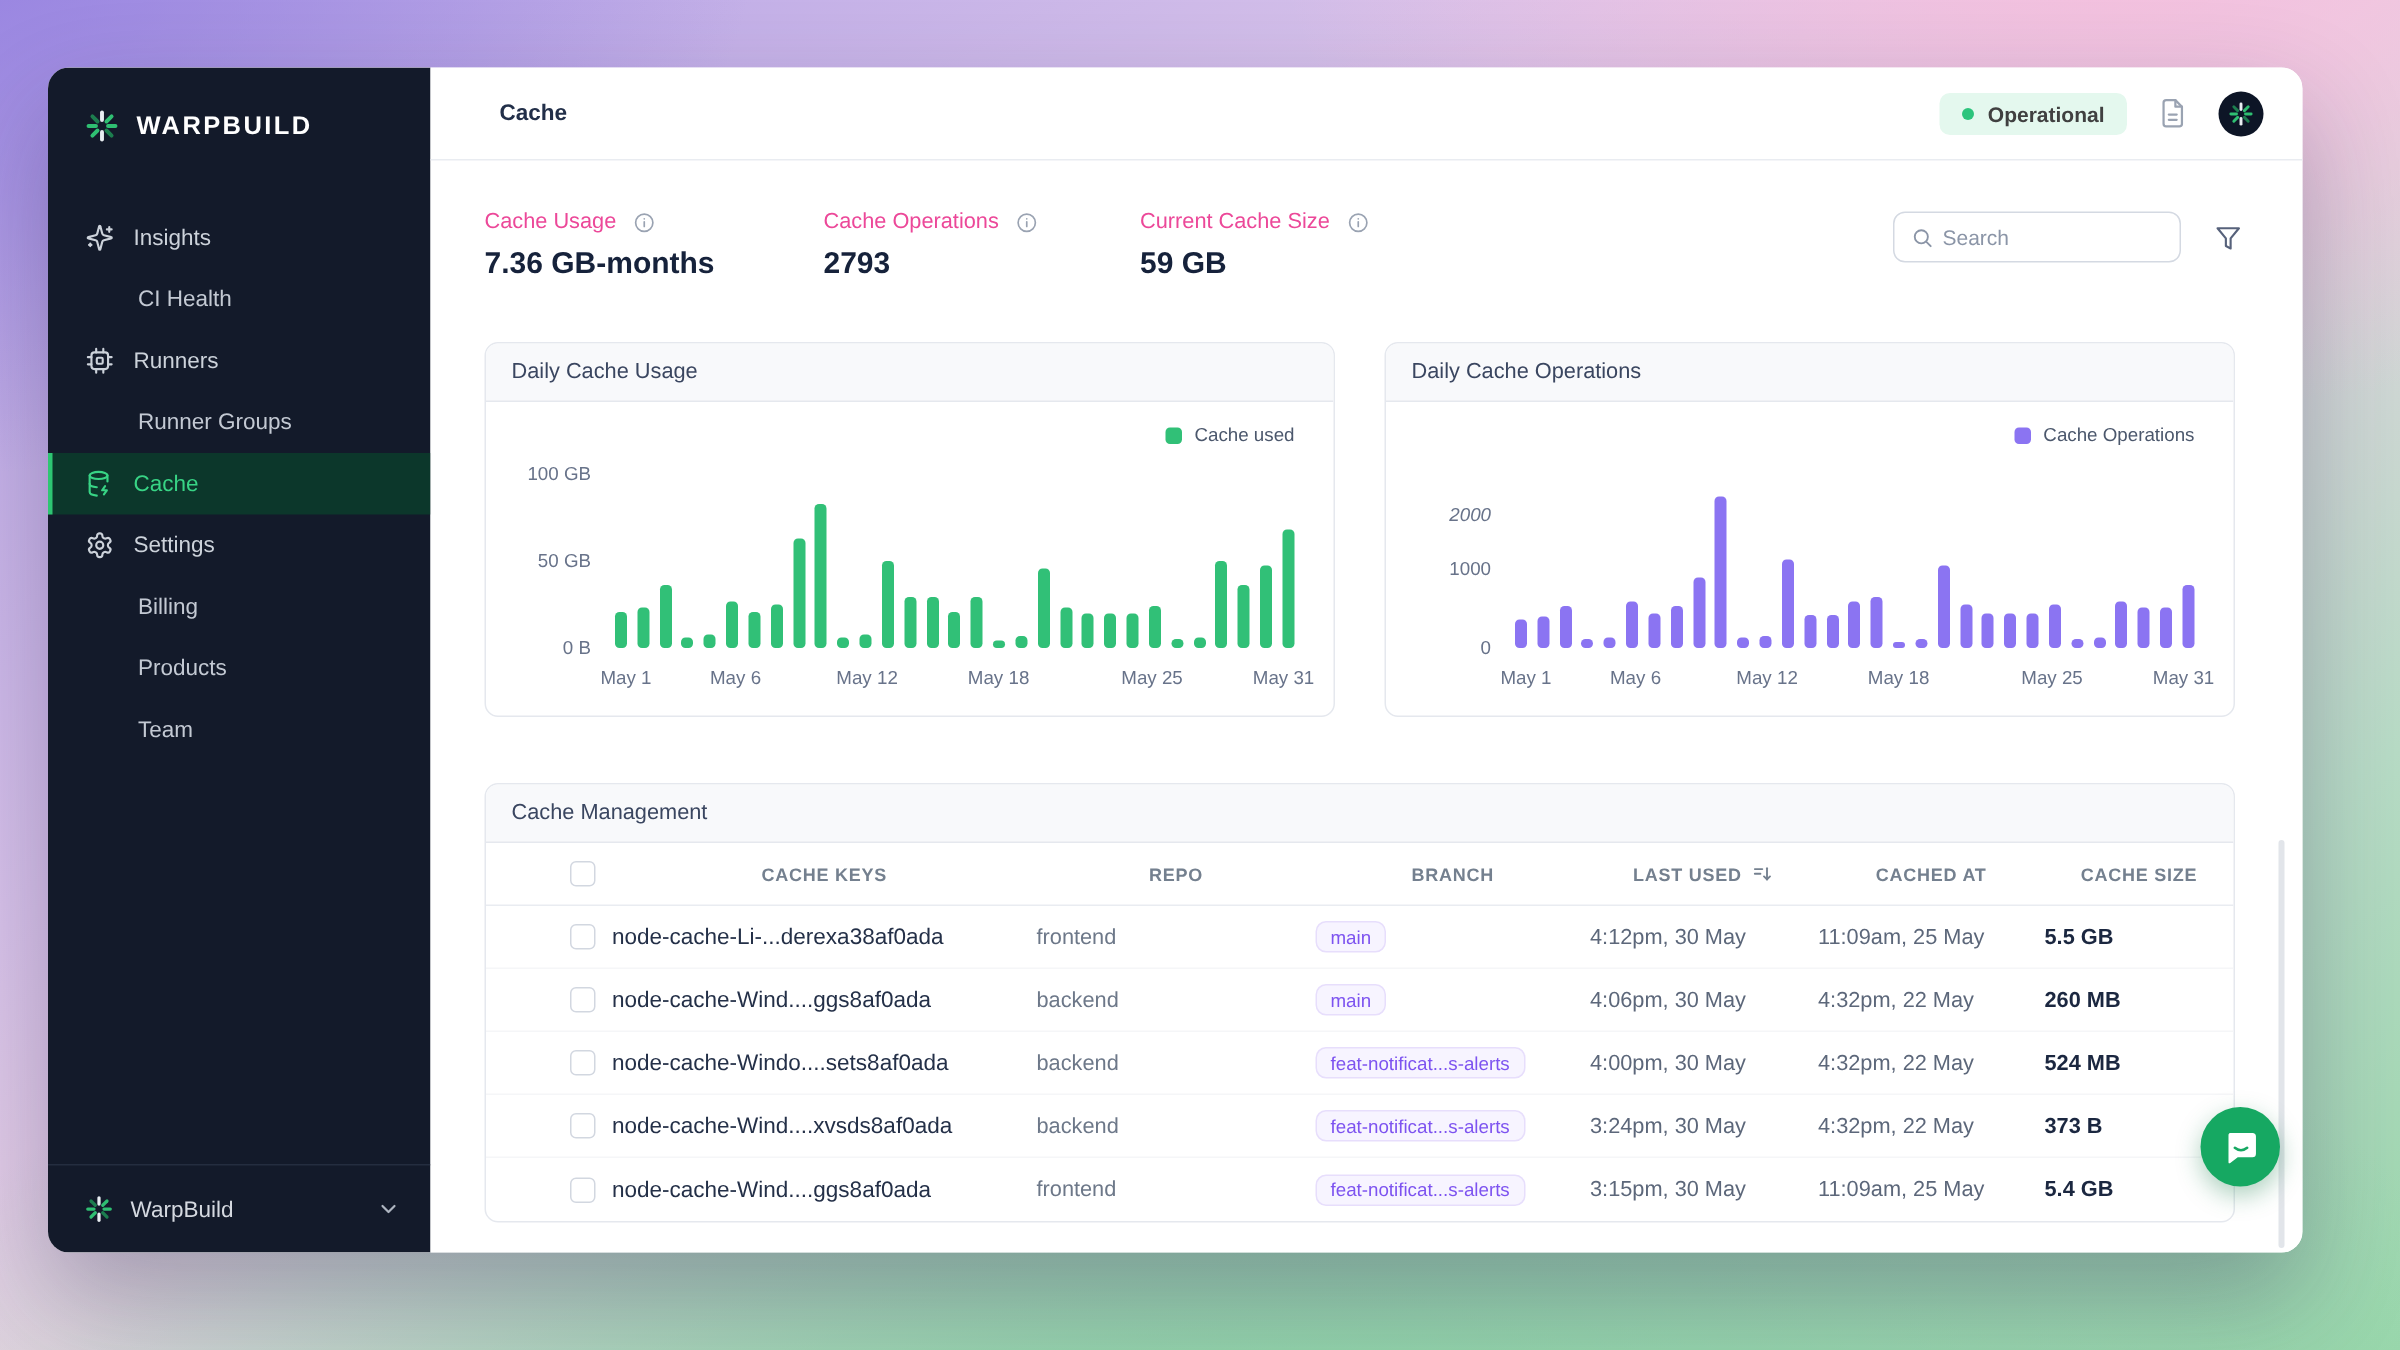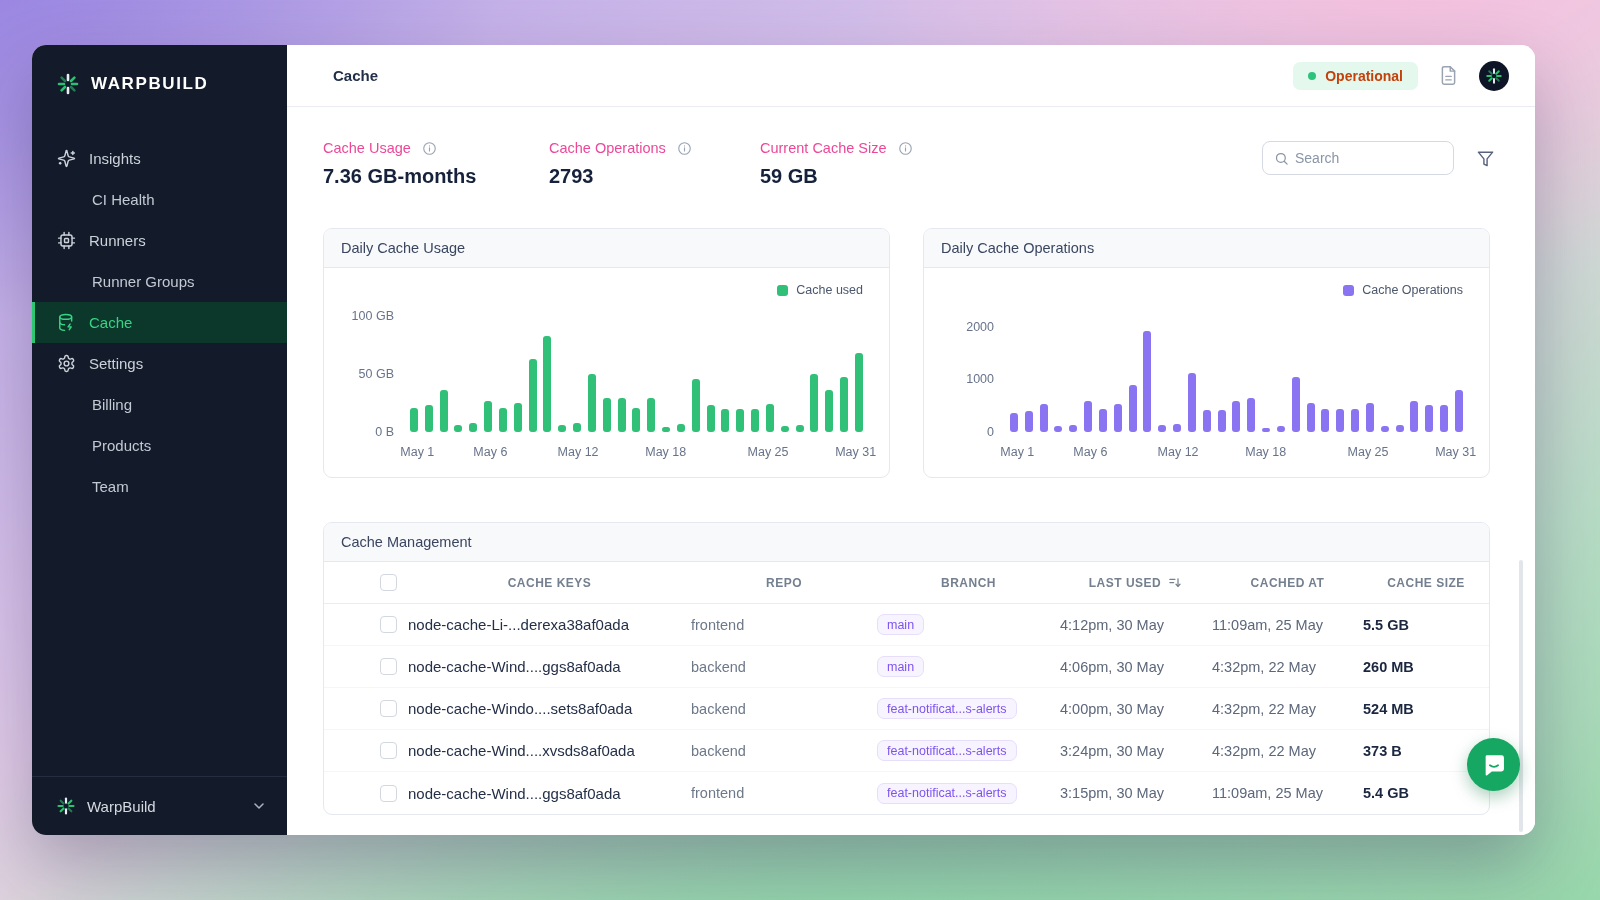--- a/index.html
+++ b/index.html
@@ -34,21 +34,21 @@
   .sidebar-footer {
     border-top:1px solid #242d3f; padding:19px 20px 19px 24px;
     display:flex; align-items:center; gap:11px; color:#d5d9e0; font-size:15px;
   }
   .sidebar-footer .chev { margin-left:auto; display:flex; }
   
   .main { flex:1; display:flex; flex-direction:column; background:#fff; position:relative; }
   .topbar { height:62px; flex-shrink:0; border-bottom:1px solid #e9ecf1; display:flex; align-items:center; padding:0 26px 0 46px; }
   .topbar-title { font-size:15px; font-weight:700; color:#222f49; }
   .topbar-right { margin-left:auto; display:flex; align-items:center; gap:20px; }
-  .status-badge { display:flex; align-items:center; gap:9px; background:#e4f8ee; color:#c2410c; font-size:14px; font-weight:600; padding:6px 15px; border-radius:7px; cursor:pointer; }
+  .status-badge { display:flex; align-items:center; gap:9px; background:#e4f8ee; color:#404040; font-size:14px; font-weight:600; padding:6px 15px; border-radius:7px; cursor:pointer; }
   .status-dot { width:8px; height:8px; border-radius:50%; background:#2cc47c; }
   .avatar { width:30px; height:30px; border-radius:50%; background:#0d1526; display:flex; align-items:center; justify-content:center; cursor:pointer; }
   .content { flex:1; position:relative; padding:33px 40px 0 36px; }
   
   .stats-row { display:flex; align-items:flex-start; }
   .stat { width:226px; }
   .stat.w2 { width:211px; }
   .stat-label { font-size:14.5px; color:#ec4899; display:flex; align-items:center; gap:11px; }
   .stat-value { margin-top:9px; font-size:20px; font-weight:700; color:#16223b; }
   .search-group { margin-left:auto; display:flex; align-items:center; gap:22px; margin-top:1px; }
@@ -367,21 +367,21 @@
                 <div class="bar" style="height: 22.8087px; background: rgb(139, 116, 242);"></div>
                 <div class="bar" style="height: 28.6435px; background: rgb(139, 116, 242);"></div>
                 <div class="bar" style="height: 5.83478px; background: rgb(139, 116, 242);"></div>
                 <div class="bar" style="height: 6.89565px; background: rgb(139, 116, 242);"></div>
                 <div class="bar" style="height: 30.7652px; background: rgb(139, 116, 242);"></div>
                 <div class="bar" style="height: 26.5217px; background: rgb(139, 116, 242);"></div>
                 <div class="bar" style="height: 26.5217px; background: rgb(139, 116, 242);"></div>
                 <div class="bar" style="height: 42.4348px; background: rgb(139, 116, 242);"></div>
                 <span class="tick" style="bottom: -7px;">0</span>
                 <span class="tick" style="bottom: 46.0435px;">1000</span>
-                <span class="tick" style="bottom: 98px;">2000</span>
+                <span class="tick" style="bottom: 82px; font-style: italic;">2000</span>
               </div>
             <div class="x-axis">
                 <span class="x-label" style="left: 1.6129%;">May 1</span>
                 <span class="x-label" style="left: 17.7419%;">May 6</span>
                 <span class="x-label" style="left: 37.0968%;">May 12</span>
                 <span class="x-label" style="left: 56.4516%;">May 18</span>
                 <span class="x-label" style="left: 79.0323%;">May 25</span>
                 <span class="x-label" style="left: 98.3871%;">May 31</span>
               </div>
           </div>

